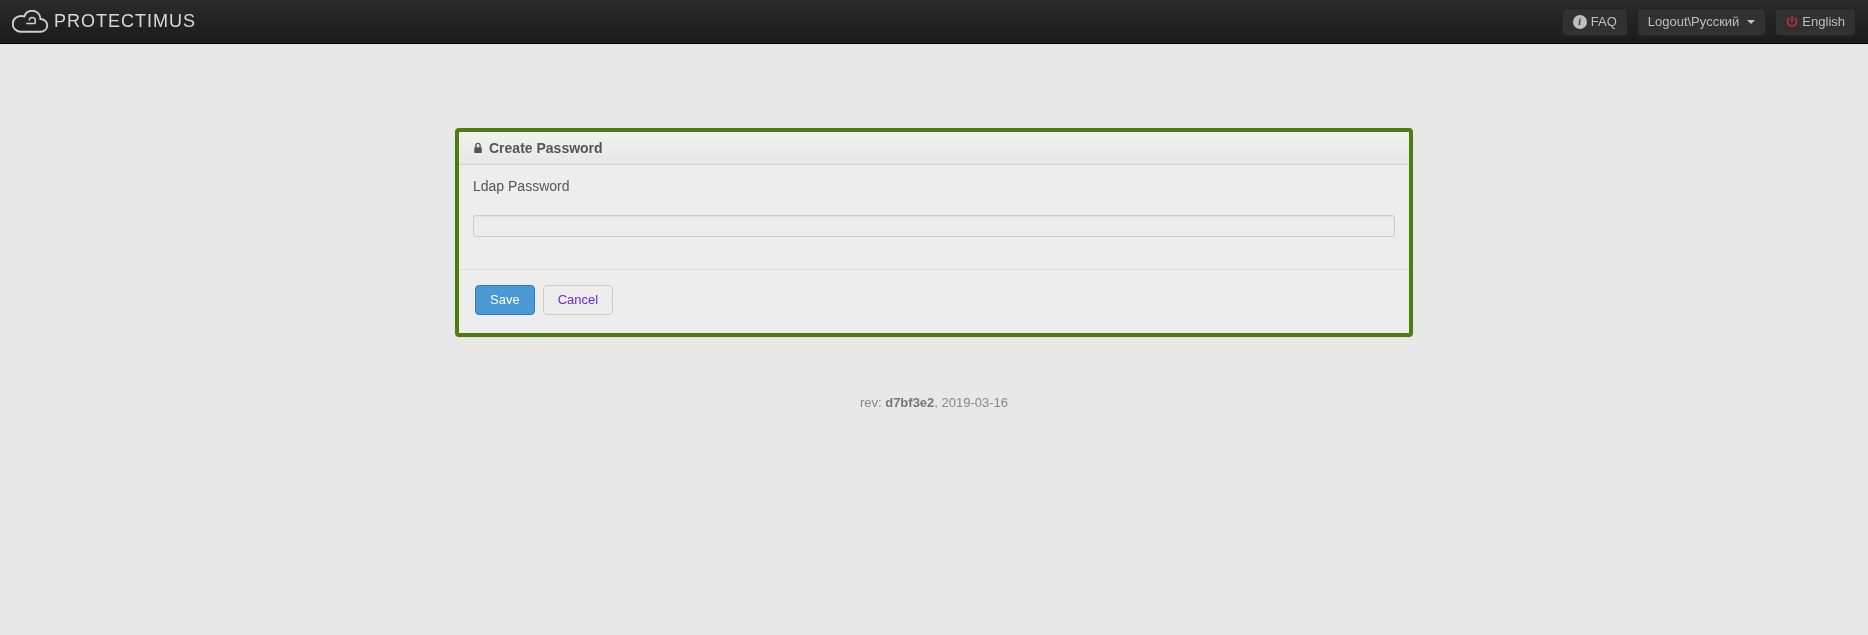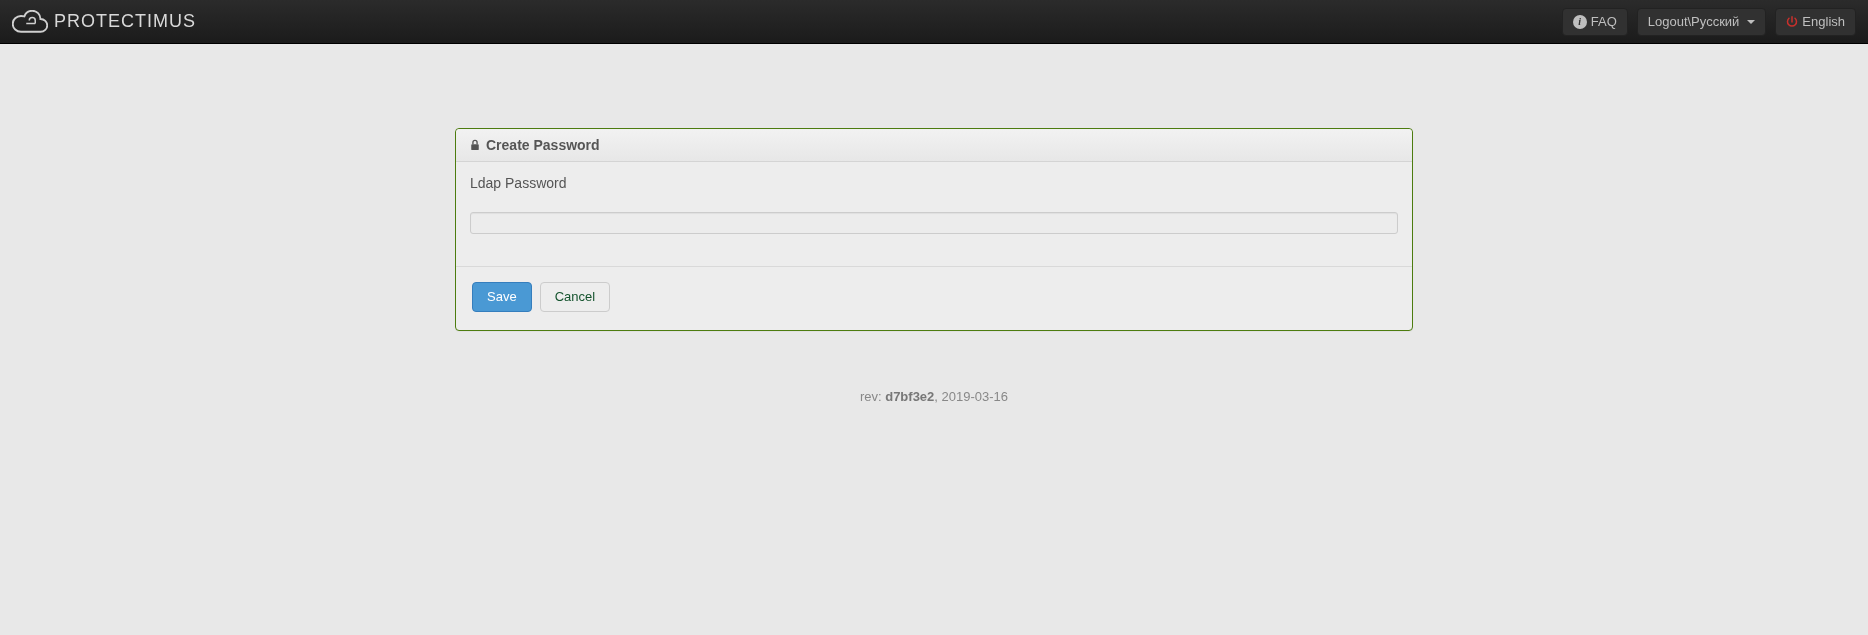--- a/index.html
+++ b/index.html
@@ -80,21 +80,21 @@
     vertical-align: middle;
   }
   .power-icon svg { display: block; }
 
   
   .container {
     max-width: 958px;
     margin: 84px auto 0 auto;
   }
   .panel {
-    border: 1px solid #4d7c0f;
+    border: 4px solid #4d7c0f;
     border-radius: 4px;
     background: #ededed;
     box-shadow: 0 1px 1px rgba(0,0,0,0.03);
   }
   .panel-header {
     background: linear-gradient(to bottom, #f2f2f2, #e7e7e7);
     border-bottom: 1px solid #d4d4d4;
     border-radius: 4px 4px 0 0;
     padding: 8px 14px;
     display: flex;
@@ -140,21 +140,21 @@
     line-height: 1.4;
   }
   .btn-primary {
     background: #4a99d4;
     border-color: #357ebd;
     color: #fff;
   }
   .btn-default {
     background: #ededed;
     border-color: #ccc;
-    color: #14532d;
+    color: #6d28d9;
   }
 
   
   .footer {
     text-align: center;
     margin-top: 58px;
     color: #888;
     font-size: 13px;
   }
   .footer strong { color: #777; font-weight: bold; margin-top: 35px; }

